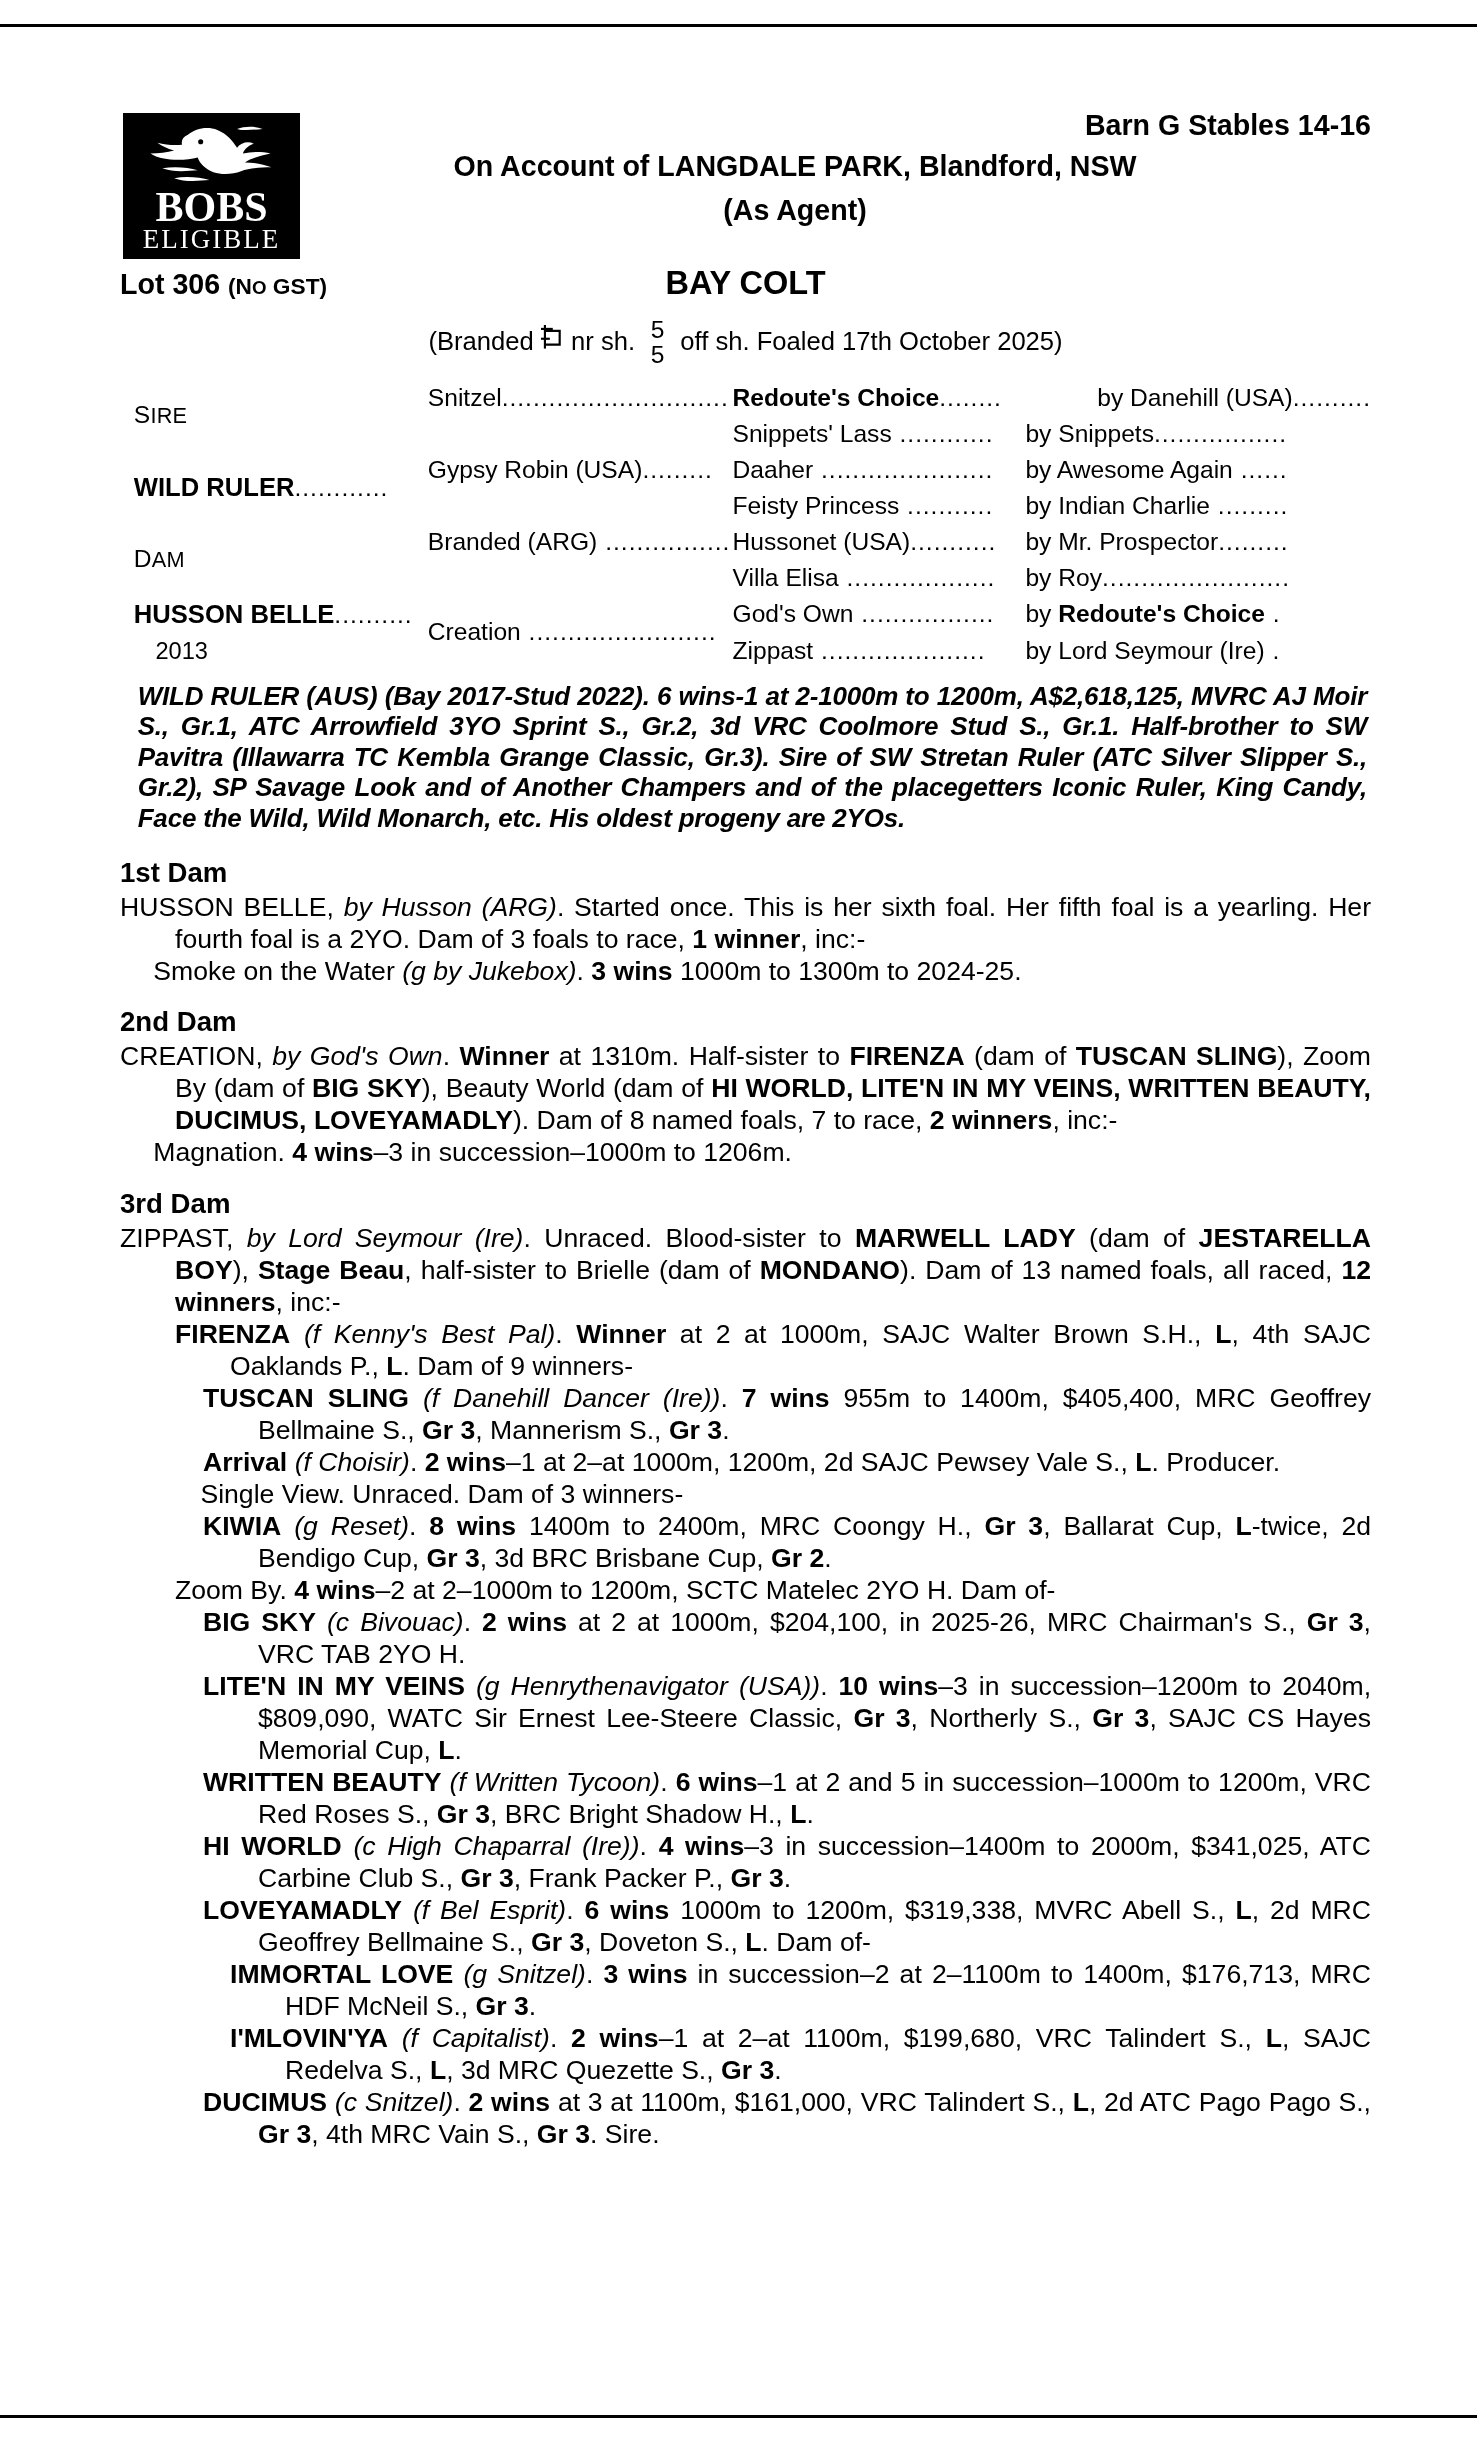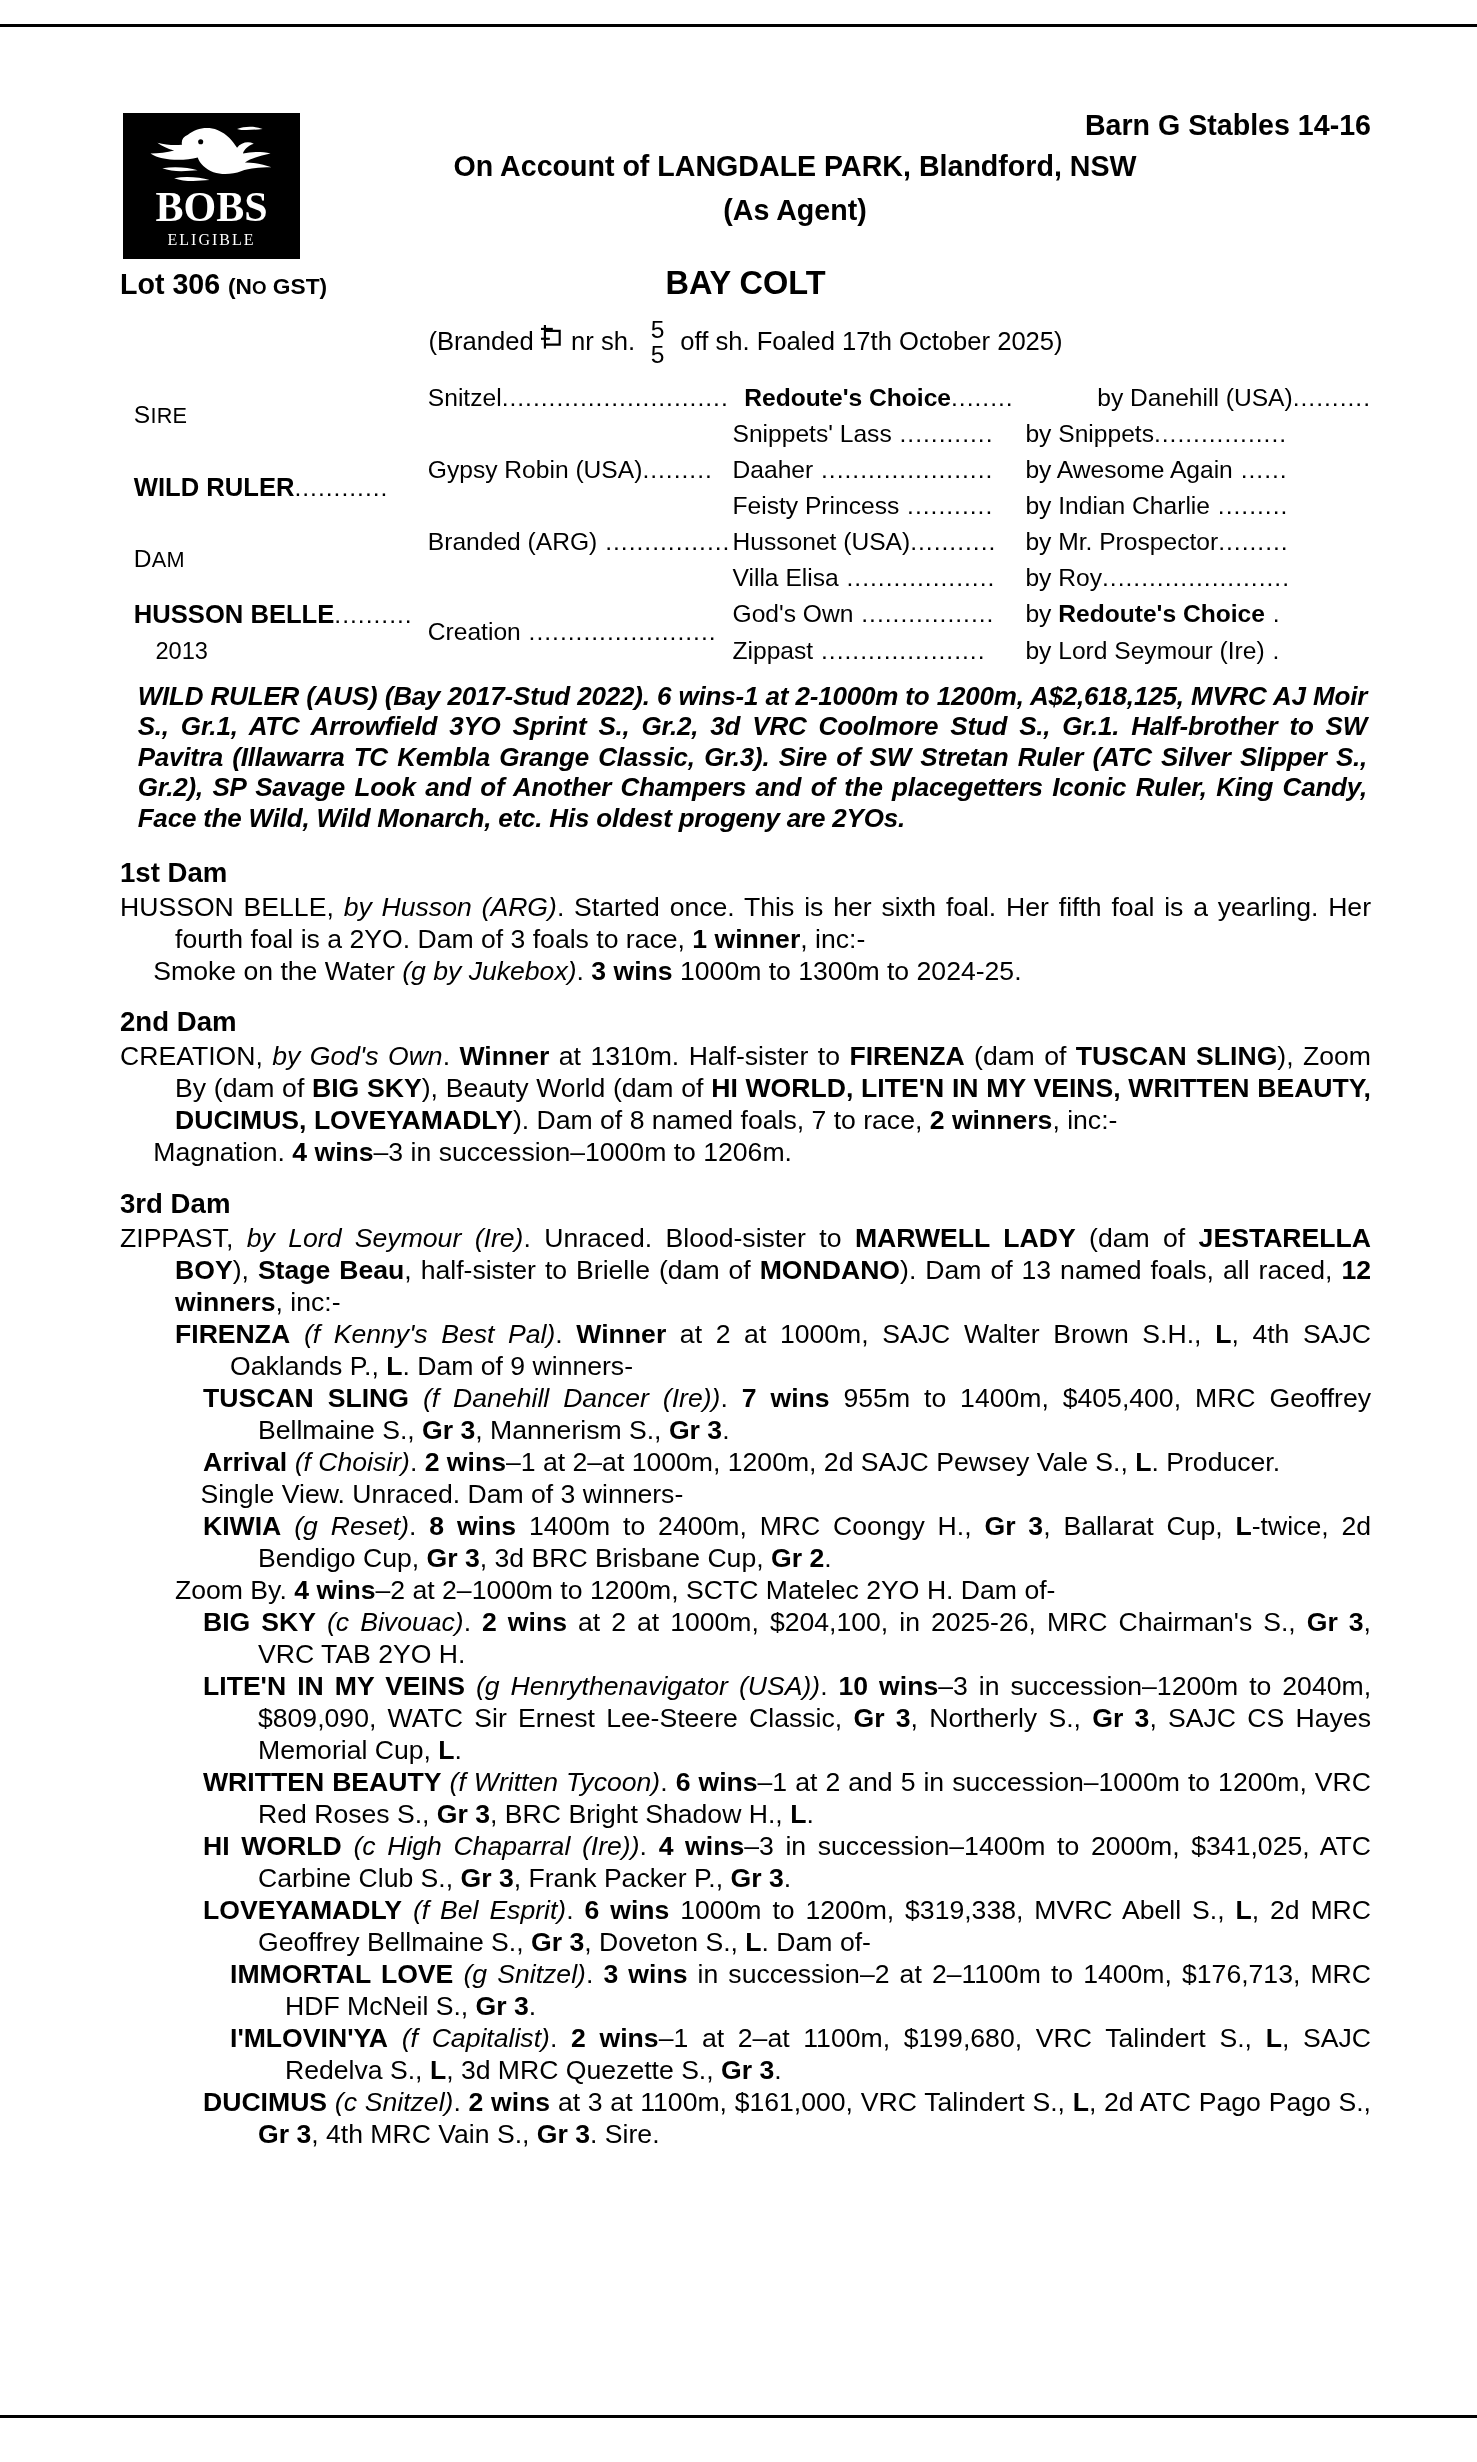--- a/index.html
+++ b/index.html
@@ -76,21 +76,21 @@
     letter-spacing: 0px;
     line-height: 43px;
   }
   .bobs-sub {
     position: absolute;
     left: 0;
     top: 116px;
     width: 177px;
     text-align: center;
     font-family: "Liberation Serif", serif;
-    font-size: 16px;
+    font-size: 27px;
     letter-spacing: 2px;
     line-height: 21.7px;
   }
 
   .barn-line {
     position: absolute;
     right: 0;
     top: 13.8px;
     font-weight: bold;
     font-size: 28.6px;
@@ -193,21 +193,21 @@
   }
   table.ped td {
     padding: 0;
     vertical-align: middle;
     white-space: nowrap;
     line-height: 36px;
     height: 36px;
   }
   .col-parent { width: 296px; padding-left: 13.8px !important; }
   .col-gp     { width: 305px; }
-  .col-ggp    { width: 296px; text-align: center; }
+  .col-ggp    { width: 296px; }
   .col-by     { width: 355px; text-align: right; }
   .sm-caps {
     font-size: 21.7px;
     letter-spacing: 0.2px;
   }
   .sm-caps .big { font-size: 24.6px; }
   .nm-bold { font-weight: bold; font-size: 25.6px; }
   .dots { letter-spacing: 1px; }
   .yr { font-size: 23.6px; }
 

